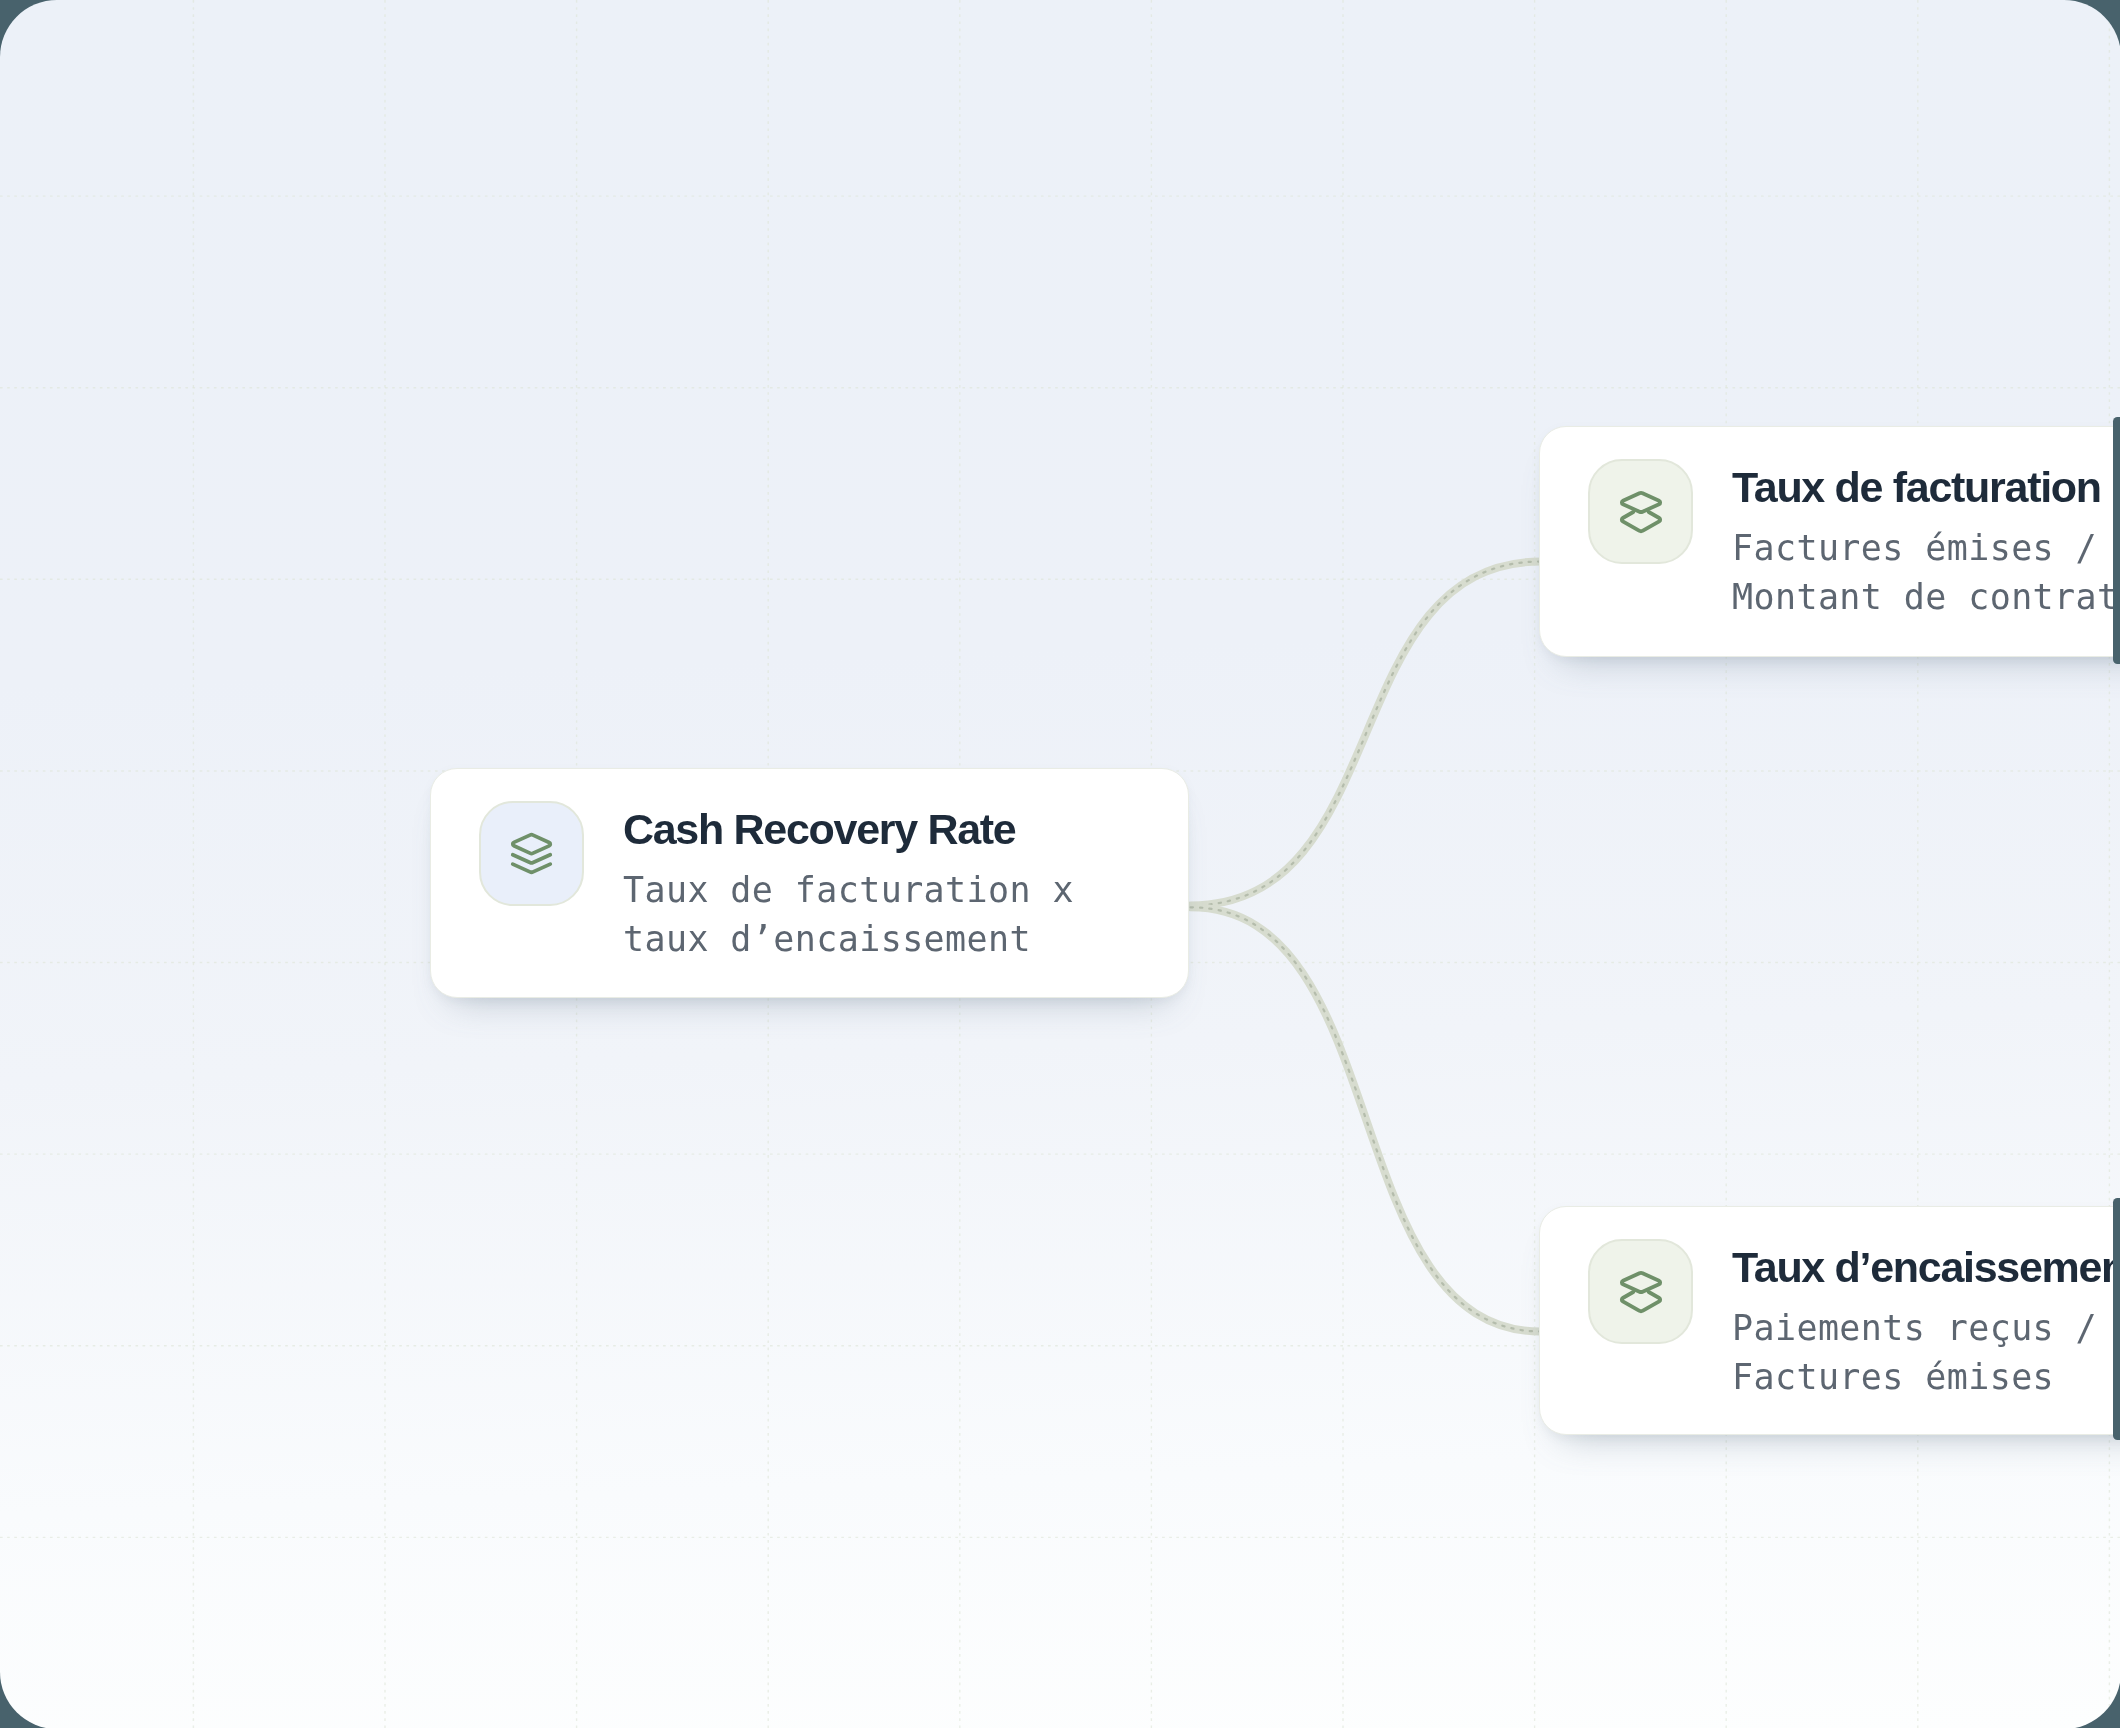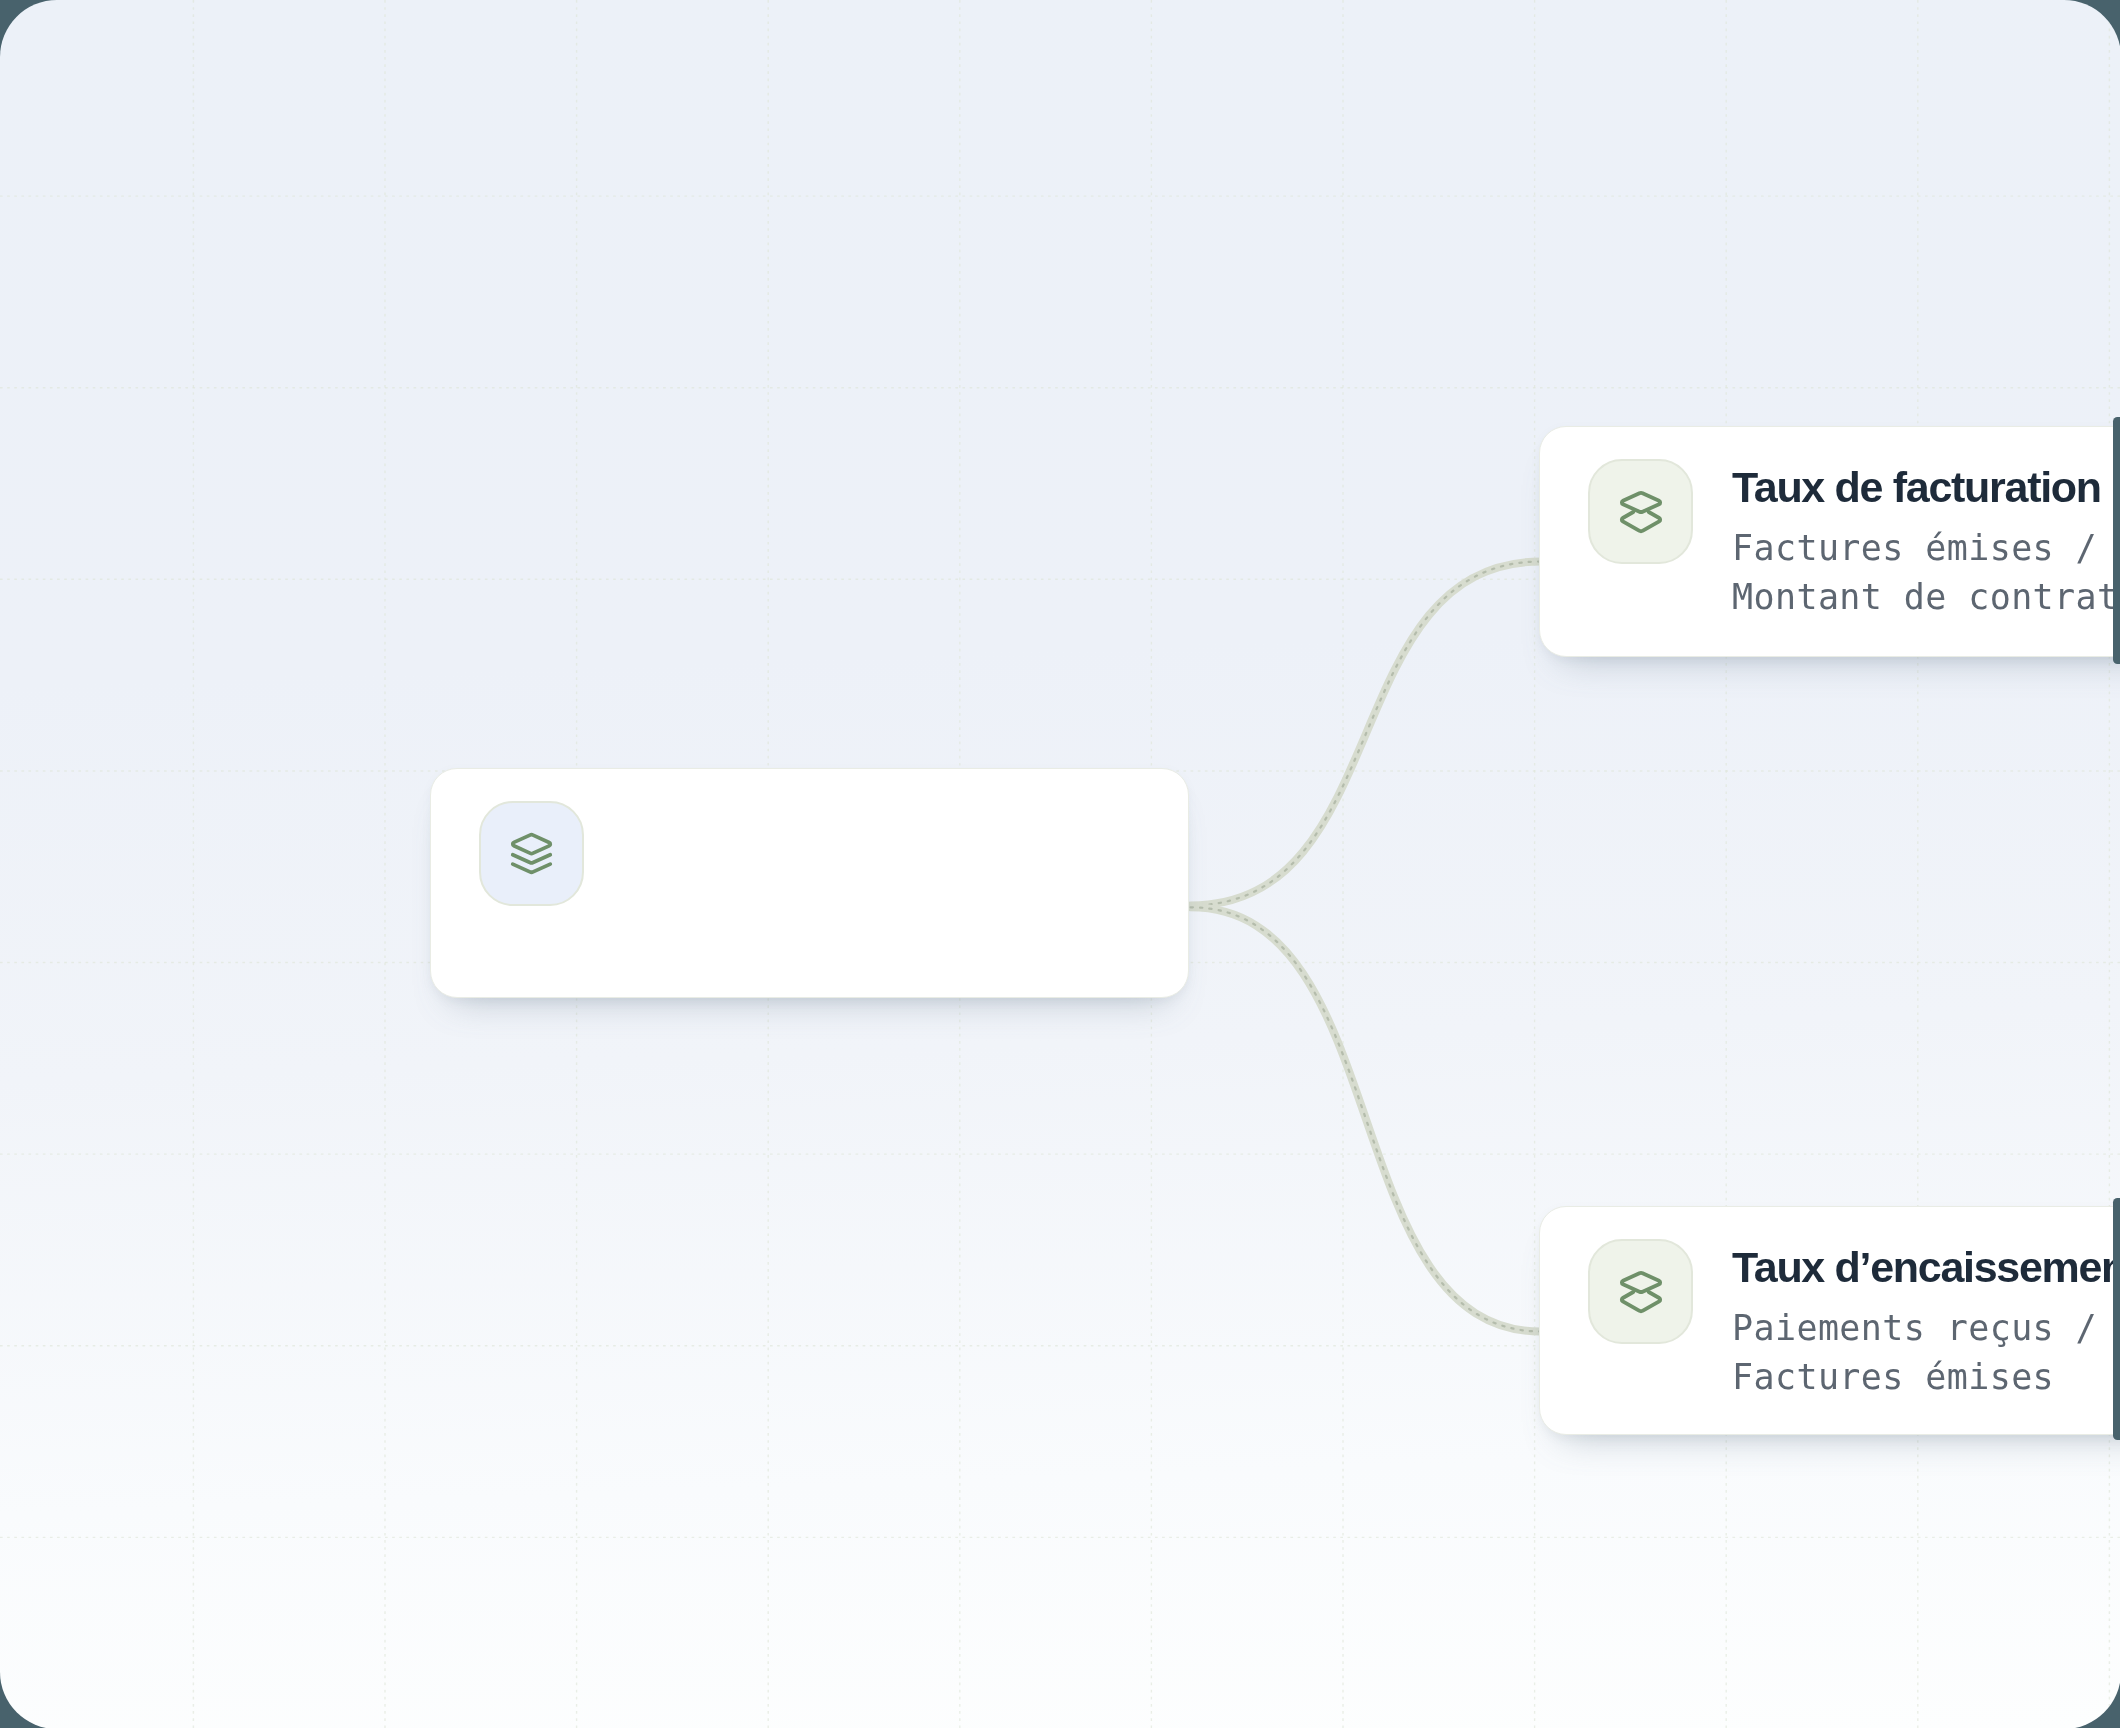--- a/index.html
+++ b/index.html
@@ -110,20 +110,24 @@
     </svg>
 
     <div class="node" id="node-root">
       <div class="tile tile-blue">
         <svg class="icon-svg" width="45" height="45" viewBox="0 0 24 24" fill="none" stroke="#6f9069" stroke-width="2" stroke-linecap="round" stroke-linejoin="round">
           <path d="m12.83 2.18a2 2 0 0 0-1.66 0L2.6 6.08a1 1 0 0 0 0 1.83l8.58 3.91a2 2 0 0 0 1.66 0l8.58-3.9a1 1 0 0 0 0-1.83Z"></path>
           <path d="m22 17.65-9.17 4.16a2 2 0 0 1-1.66 0L2 17.65"></path>
           <path d="m22 12.65-9.17 4.16a2 2 0 0 1-1.66 0L2 12.65"></path>
         </svg>
       </div>
+      <div class="txt">
+        <div class="title">Cash Recovery Rate</div>
+        <div class="subtitle">Taux de facturation x taux d’encaissement</div>
+      </div>
     </div>
 
     <div class="node" id="node-child-top">
       <div class="tile tile-green">
         <svg class="icon-svg" width="46" height="46" viewBox="0 0 24 24" fill="none" stroke="#6f9069" stroke-width="2" stroke-linecap="round" stroke-linejoin="round">
           <path d="m16.02 12 5.48 3.13a1 1 0 0 1 0 1.74L13 21.74a2 2 0 0 1-2 0l-8.5-4.87a1 1 0 0 1 0-1.74L7.98 12"></path>
           <path d="M12.83 2.18a2 2 0 0 0-1.66 0L2.6 6.08a1 1 0 0 0 0 1.83l8.58 3.91a2 2 0 0 0 1.66 0l8.58-3.9a1 1 0 0 0 0-1.83Z"></path>
         </svg>
       </div>
       <div class="txt">

